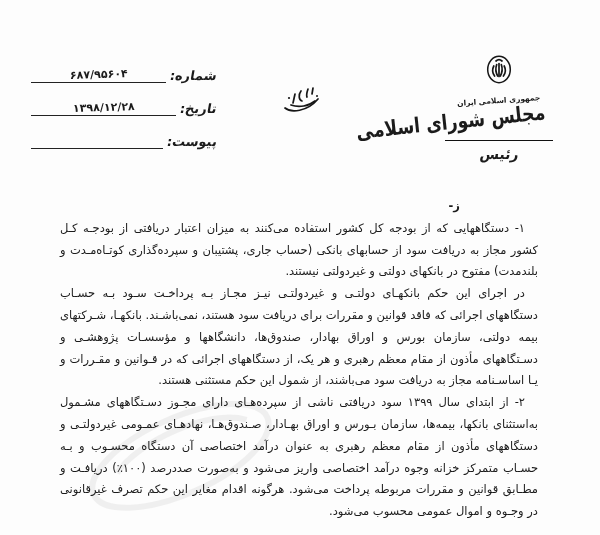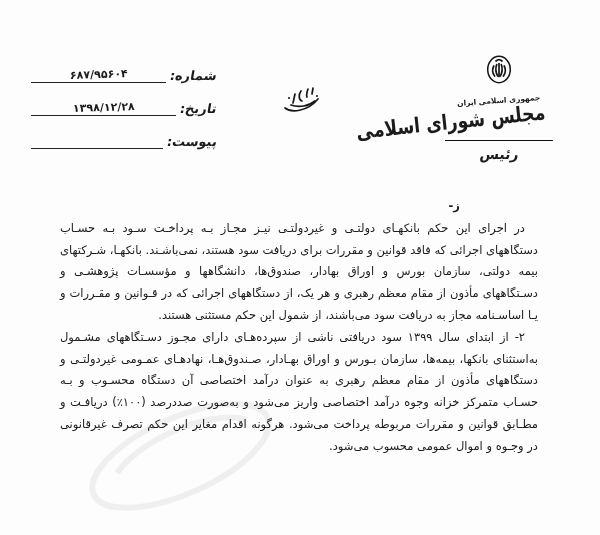--- a/index.html
+++ b/index.html
@@ -115,17 +115,18 @@
     <svg width="320" height="180" viewBox="0 0 320 180">
       <g fill="none" stroke="#9a9a9a" stroke-width="6" transform="rotate(-24 160 90)">
         <ellipse cx="120" cy="95" rx="95" ry="38"></ellipse>
         <path d="M55 85 c30 -20 110 -22 140 4"></path>
       </g>
     </svg>
   </span>
 
   <main class="body-text">
     <p class="section-marker">ز-</p>
+    <p class="para">۱- دستگاههایی که از بودجه کل کشور استفاده می‌کنند به میزان اعتبار دریافتی از بودجـه کـل کشور مجاز به دریافت سود از حسابهای بانکی (حساب جاری، پشتیبان و سپرده‌گذاری کوتـاه‌مـدت و بلندمدت) مفتوح در بانکهای دولتی و غیردولتی نیستند.</p>
     <p class="para">در اجرای این حکم بانکهـای دولتـی و غیردولتـی نیـز مجـاز بـه پرداخـت سـود بـه حسـاب دستگاههای اجرائی که فاقد قوانین و مقررات برای دریافت سود هستند، نمی‌باشـند. بانکهـا، شـرکتهای بیمه دولتی، سازمان بورس و اوراق بهادار، صندوق‌ها، دانشگاهها و مؤسسـات پژوهشـی و دسـتگاههای مأذون از مقام معظم رهبری و هر یک، از دستگاههای اجرائی که در قـوانین و مقـررات و یـا اساسـنامه مجاز به دریافت سود می‌باشند، از شمول این حکم مستثنی هستند.</p>
     <p class="para">۲- از ابتدای سال ۱۳۹۹ سود دریافتی ناشی از سپرده‌هـای دارای مجـوز دسـتگاههای مشـمول به‌استثنای بانکها، بیمه‌ها، سازمان بـورس و اوراق بهـادار، صـندوق‌هـا، نهادهـای عمـومی غیردولتـی و دستگاههای مأذون از مقام معظم رهبری به عنوان درآمد اختصاصی آن دستگاه محسـوب و بـه حسـاب متمرکز خزانه وجوه درآمد اختصاصی واریز می‌شود و به‌صورت صددرصد (۱۰۰٪) دریافـت و مطـابق قوانین و مقررات مربوطه پرداخت می‌شود. هرگونه اقدام مغایر این حکم تصرف غیرقانونی در وجـوه و اموال عمومی محسوب می‌شود.</p>
   </main>
 
 </div>
 
 </body></html>

